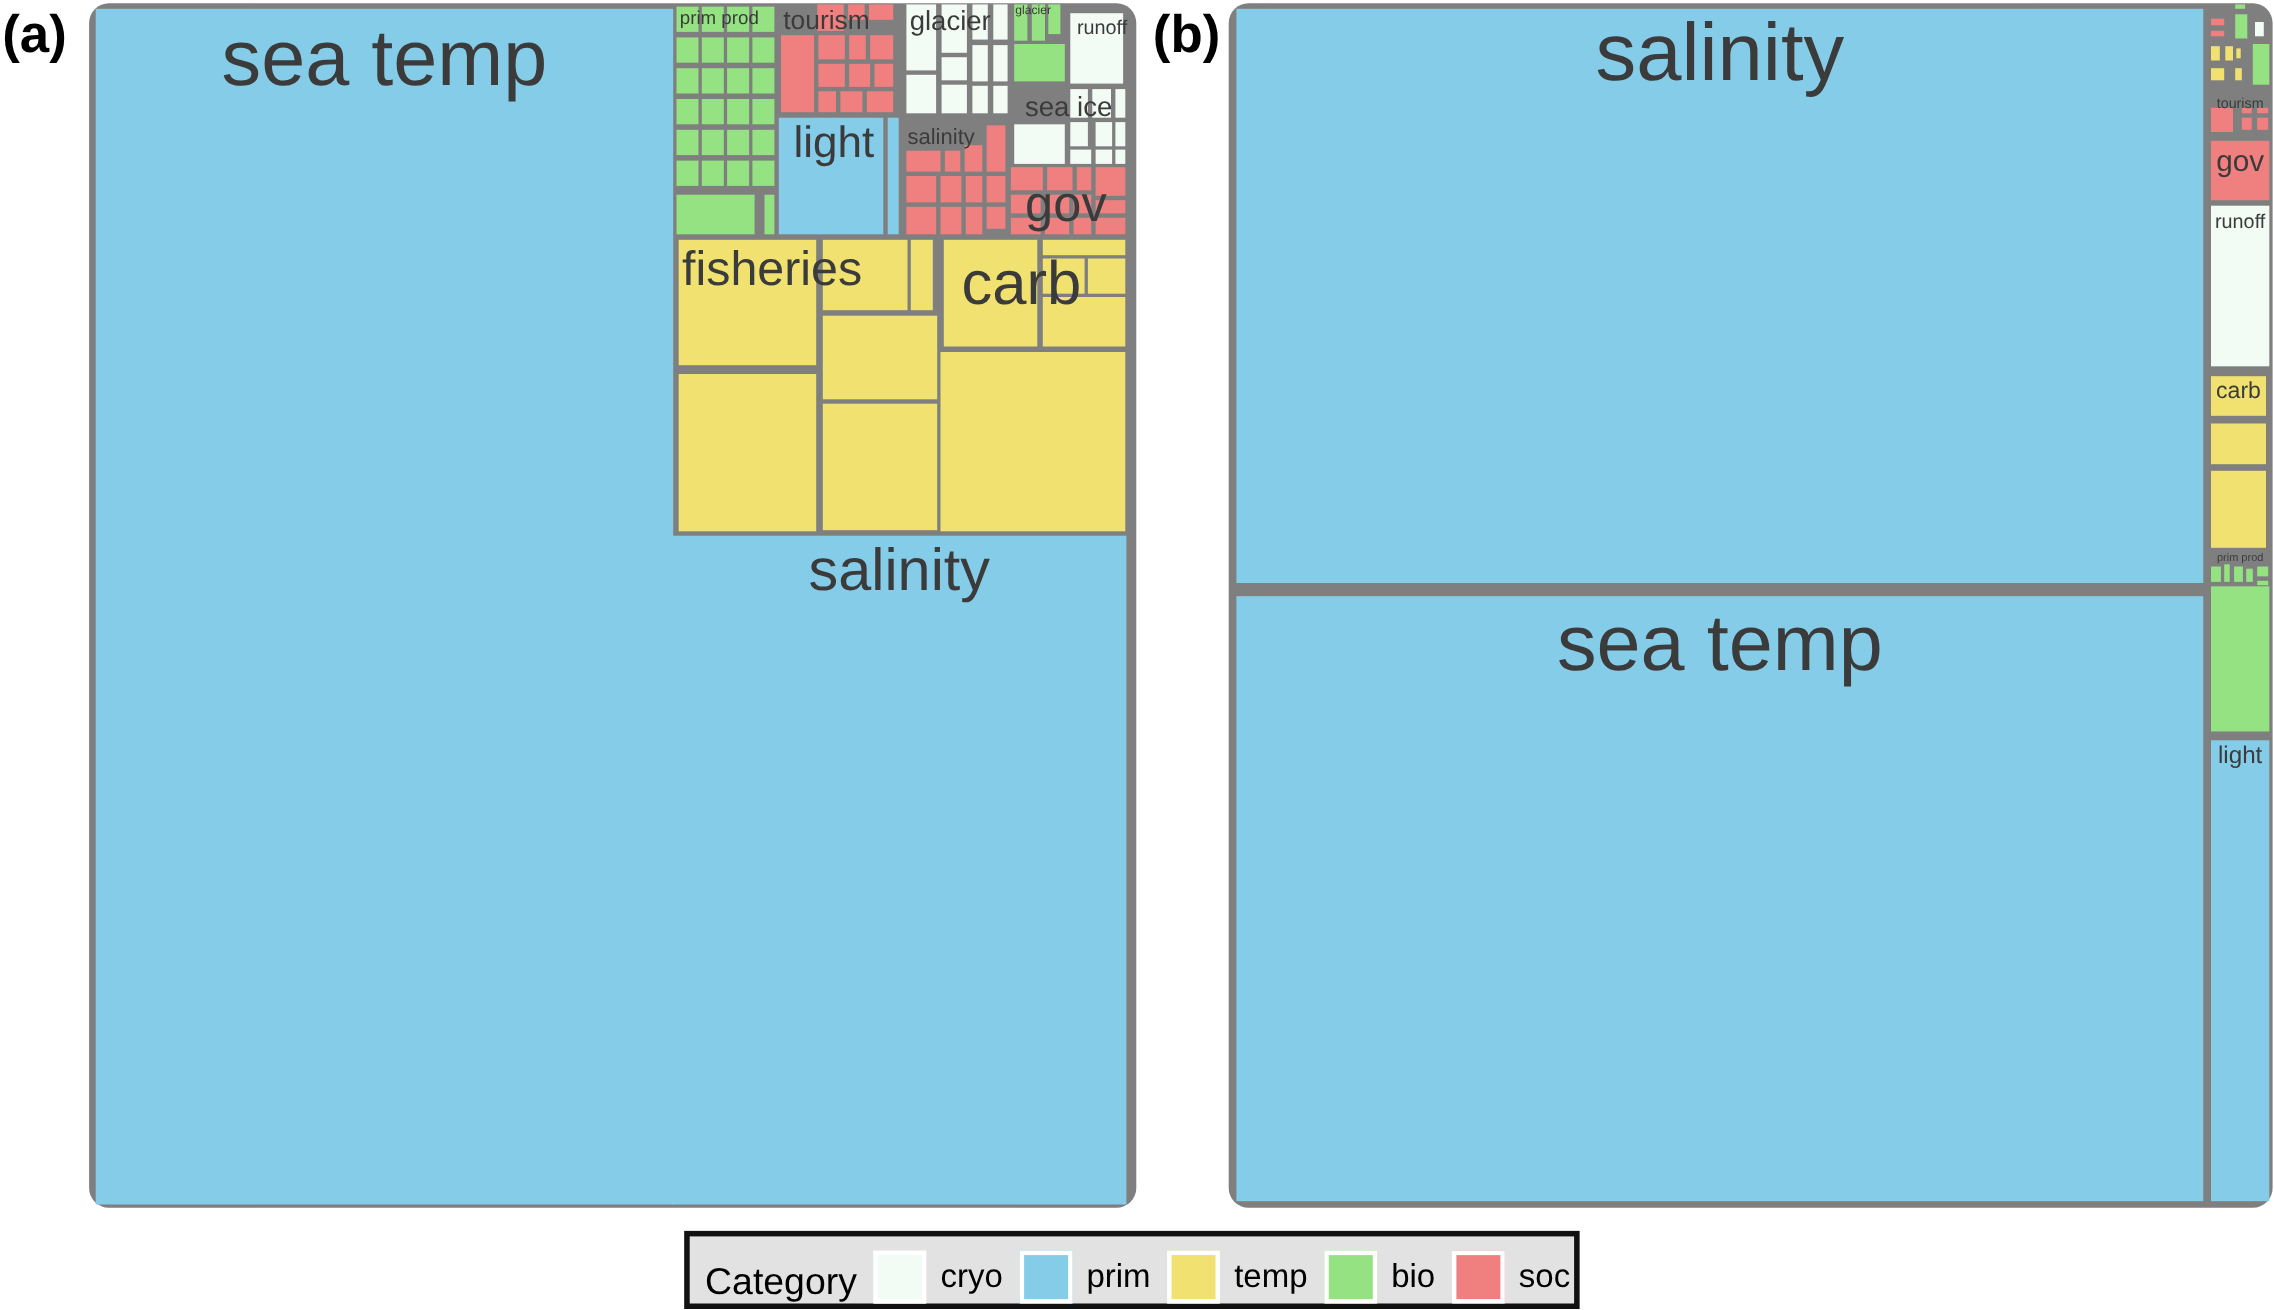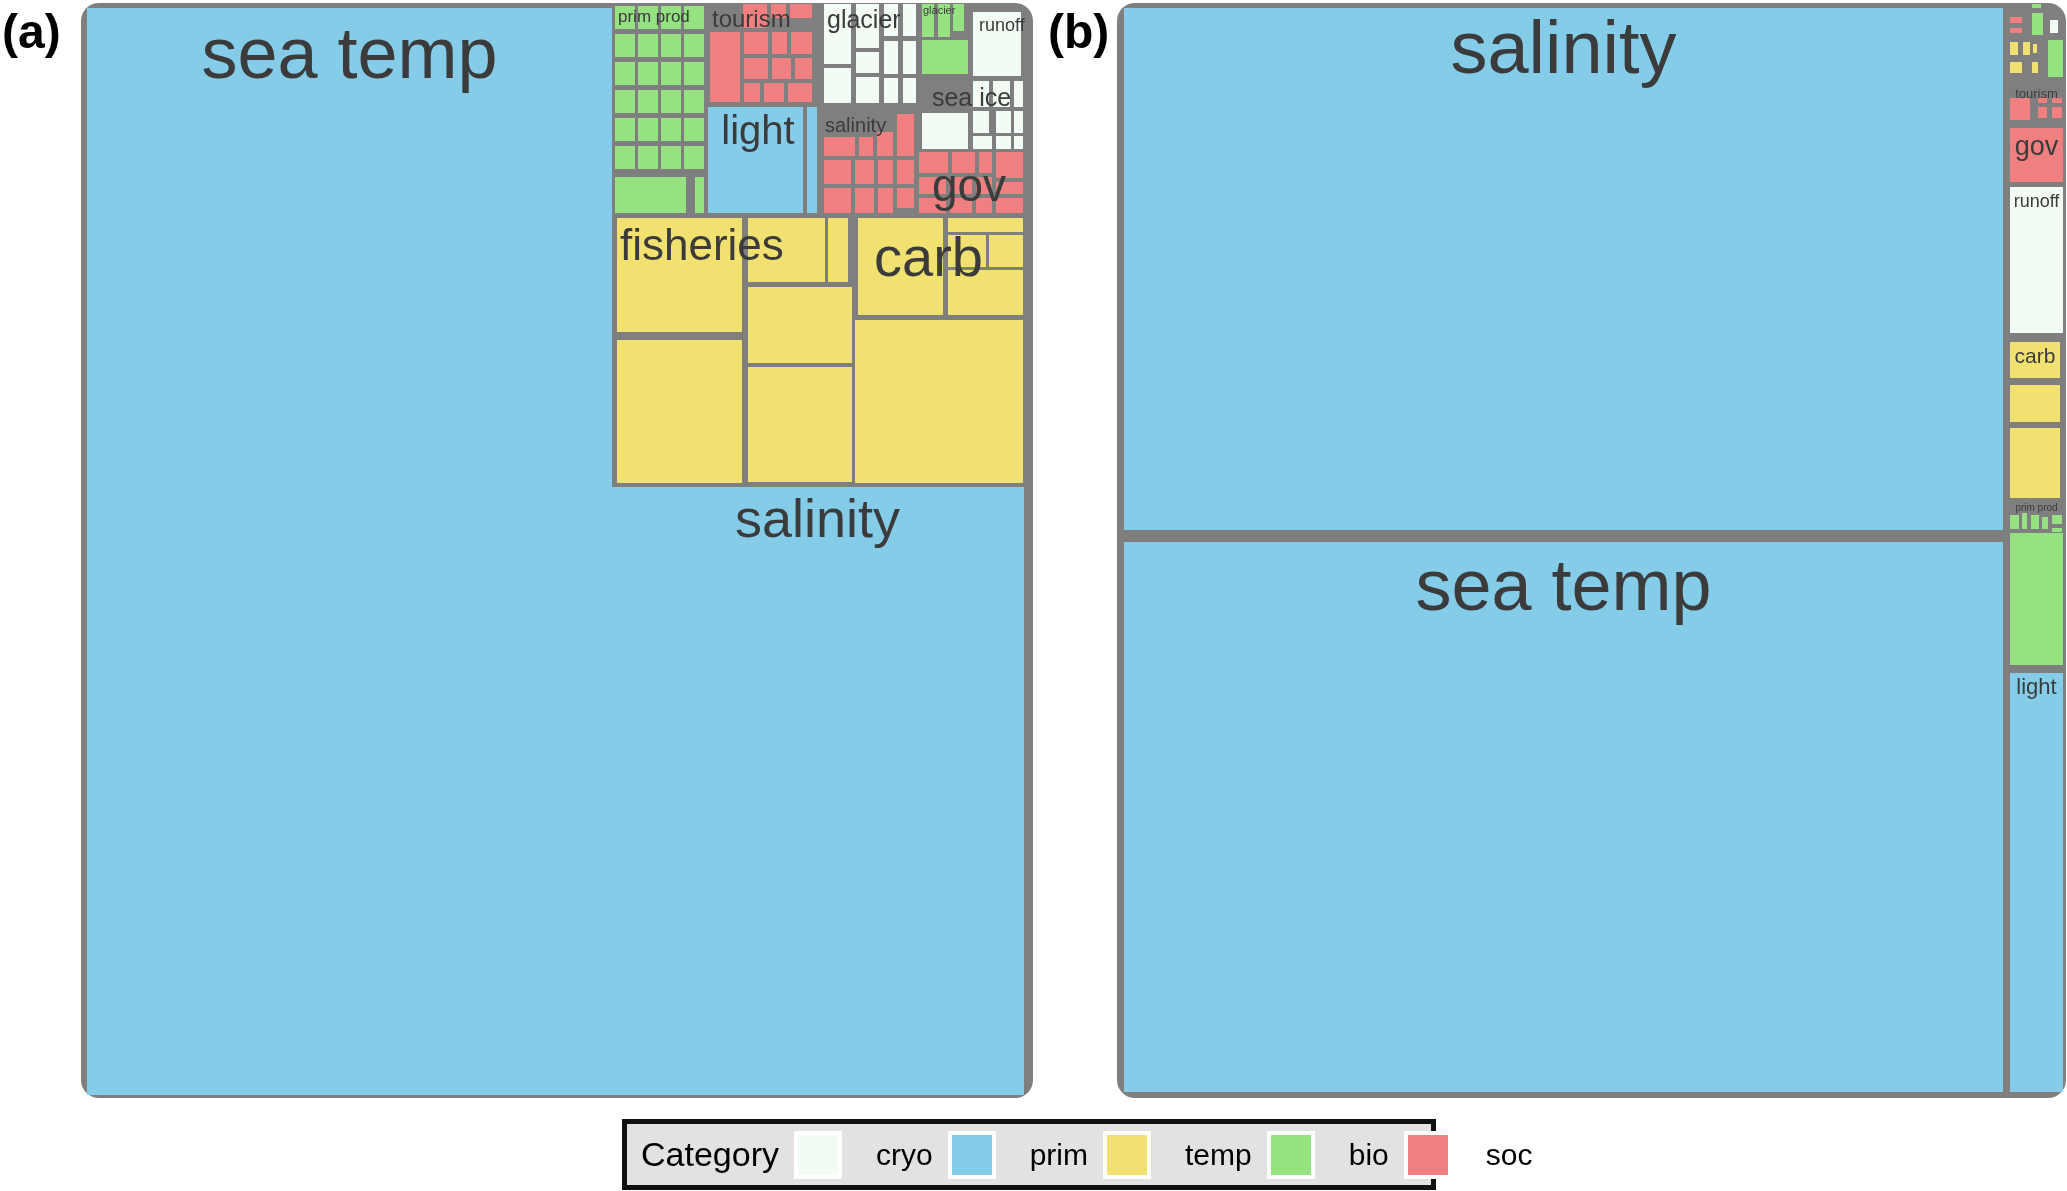--- a/index.html
+++ b/index.html
@@ -13,26 +13,26 @@
   .tlabel{
     position:absolute;color:#3b3b3b;line-height:1.0;white-space:nowrap;
     letter-spacing:0px;
   }
   .tlabel.center{text-align:center;}
   .panel-tag{
     position:absolute;color:#000;font-weight:bold;font-size:48px;line-height:1;
   }
   .legend{
     position:absolute;background:#e2e2e2;border:5px solid #111111;
-    box-sizing:border-box;display:flex;align-items:center;
+    box-sizing:border-box;display:flex;align-items:flex-end;
   }
   .legend-title{font-size:34px;color:#000;margin-left:14px;}
   .legend-item{display:flex;align-items:center;margin-left:15px;}
   .swatch{width:40px;height:40px;border:4px solid #ffffff;box-sizing:content-box;}
-  .legend-label{font-size:30px;color:#000;margin-left:34px;}
+  .legend-label{font-size:30px;color:#000;margin-left:13px;}
 </style>
 </head>
 <body>
 
 <div class="panel-tag" id="tag-a" style="left:2px;top:8px;">(a)</div>
 <div class="panel-tag" id="tag-b" style="left:1048px;top:8px;">(b)</div>
 
 <div class="panel" id="panel-a" style="left: 81px; top: 3px; width: 952px; height: 1095px;">
     <div class="tile" style="left: 6px; top: 5px; width: 525px; height: 1087px; background: rgb(133, 204, 233);"></div>
     <div class="tlabel center" style="left: 6px; top: 14px; font-size: 72px; width: 525px;">sea temp</div>

